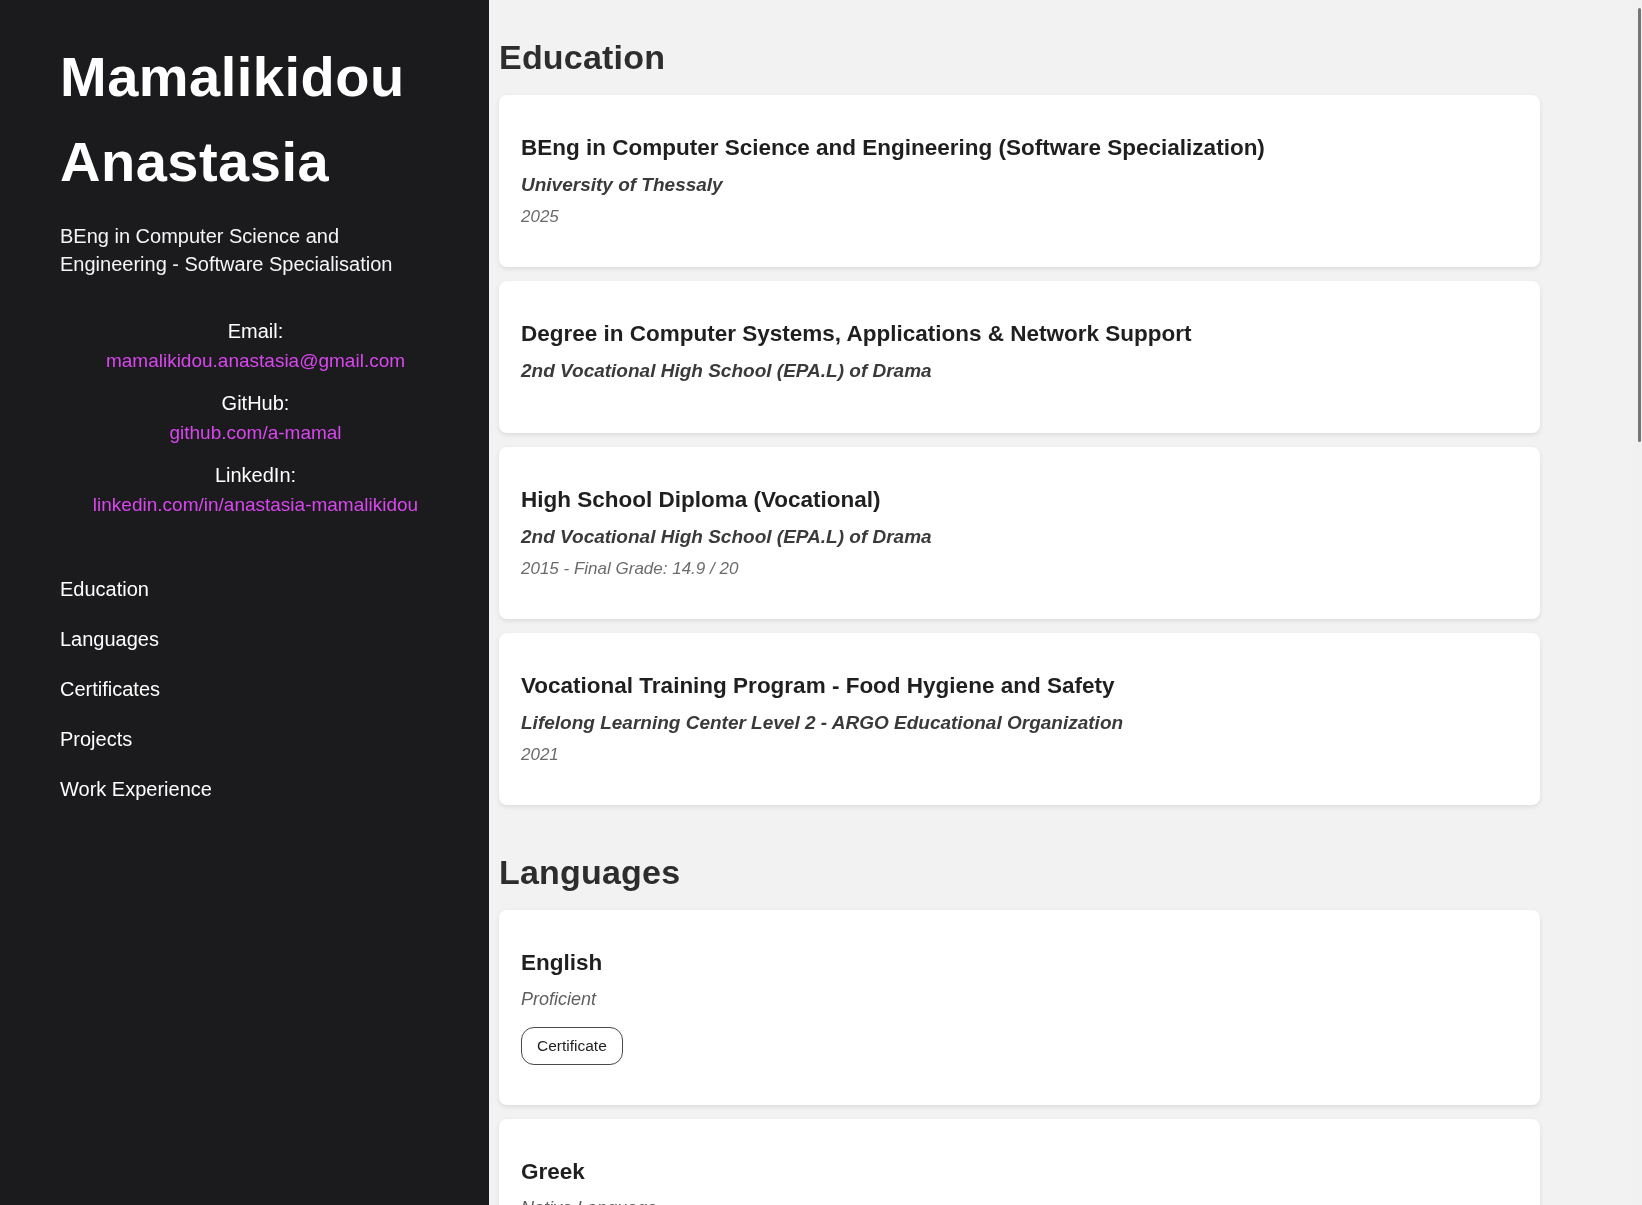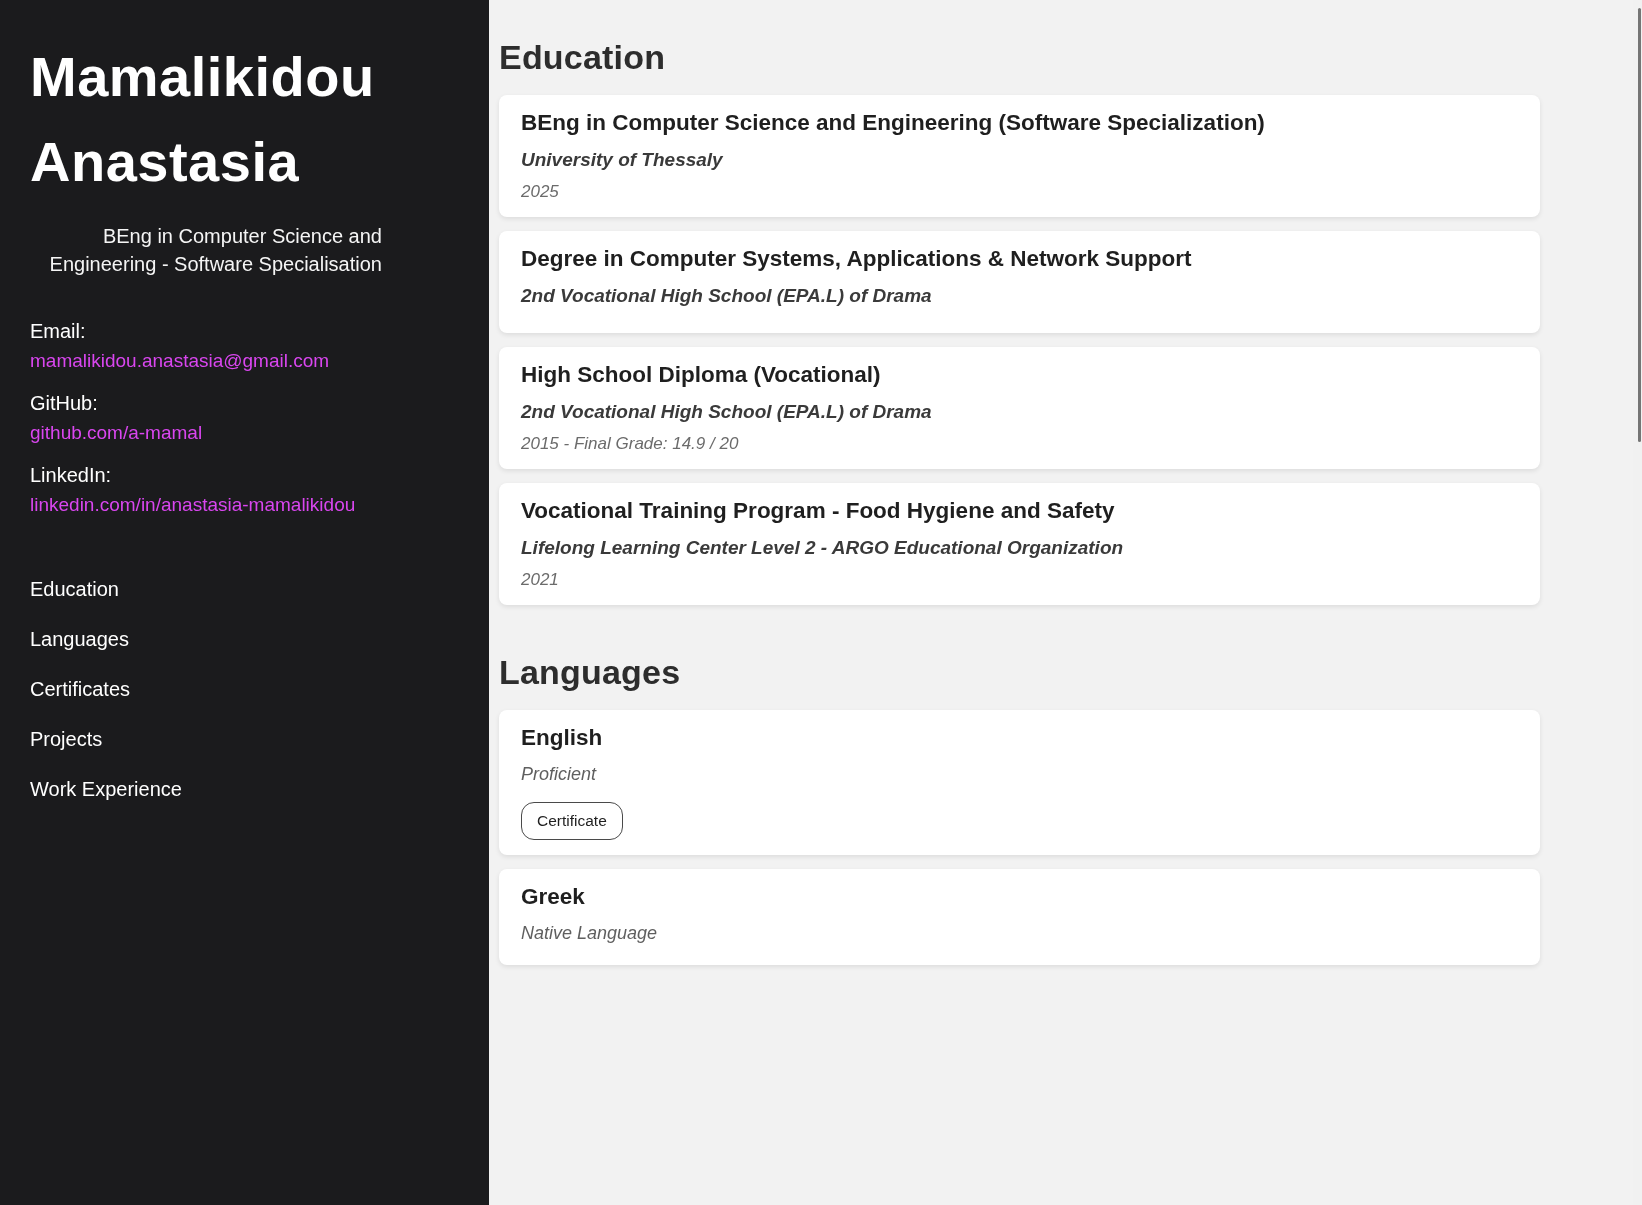--- a/index.html
+++ b/index.html
@@ -7,32 +7,32 @@
     width: 1642px; height: 1205px; overflow: hidden;
     font-family: "Liberation Sans", sans-serif;
     background: #f2f2f2;
   }
   .page { display: flex; width: 1642px; height: 1205px; }
 
   
   .sidebar {
     width: 489px; min-width: 489px; height: 100%;
     background: #1b1b1d; color: #ffffff;
-    padding: 34px 38px 0 30px; box-sizing: border-box;
+    padding: 34px 38px 0 60px; box-sizing: border-box;
   }
   .name {
     margin: 0; font-size: 56px; font-weight: 700;
     line-height: 85px; letter-spacing: 0.5px; color: #ffffff;
     max-width: 410px;
   }
   .subtitle {
     margin: 18px 0 0 0; font-size: 20px; line-height: 28px;
-    color: #f5f5f5; max-width: 352px; font-weight: 400; text-align: right;
+    color: #f5f5f5; max-width: 352px; font-weight: 400;
   }
-  .contacts { margin-top: 42px; }
+  .contacts { margin-top: 42px; text-align: center; }
   .contact-group { margin-bottom: 20px; }
   .contact-label { font-size: 20px; color: #ffffff; margin-bottom: 7px; }
   .contact-value { font-size: 19px; color: #d946ef; text-decoration: none; display: block; }
   .side-nav { margin-top: 62px; }
   .side-nav ul { list-style: none; margin: 0; padding: 0; }
   .side-nav li { margin-bottom: 27px; }
   .side-nav a {
     color: #ffffff; text-decoration: none; font-size: 20px; cursor: pointer;
   }
 
@@ -43,21 +43,21 @@
     overflow: hidden;
   }
   .section-heading {
     font-size: 34px; font-weight: 700; color: #2d2d2d;
     margin: 20px 0 18px 0; letter-spacing: 0.2px;
   }
   .section-heading.second { margin-top: 48px; }
   .card {
     background: #ffffff; border-radius: 8px;
     box-shadow: 0 2px 5px rgba(0,0,0,0.09);
-    padding: 15px 22px; margin-bottom: 14px;
+    padding: 40px 22px; margin-bottom: 14px;
   }
   .card h3 {
     margin: 0 0 13px 0; font-size: 22.5px; font-weight: 700; color: #1f1f1f;
   }
   .card .org {
     margin: 0 0 11px 0; font-size: 19px; font-weight: 700;
     font-style: italic; color: #3a3a3a;
   }
   .card .meta {
     margin: 0; font-size: 17px; font-style: italic; color: #6b6b6b;

